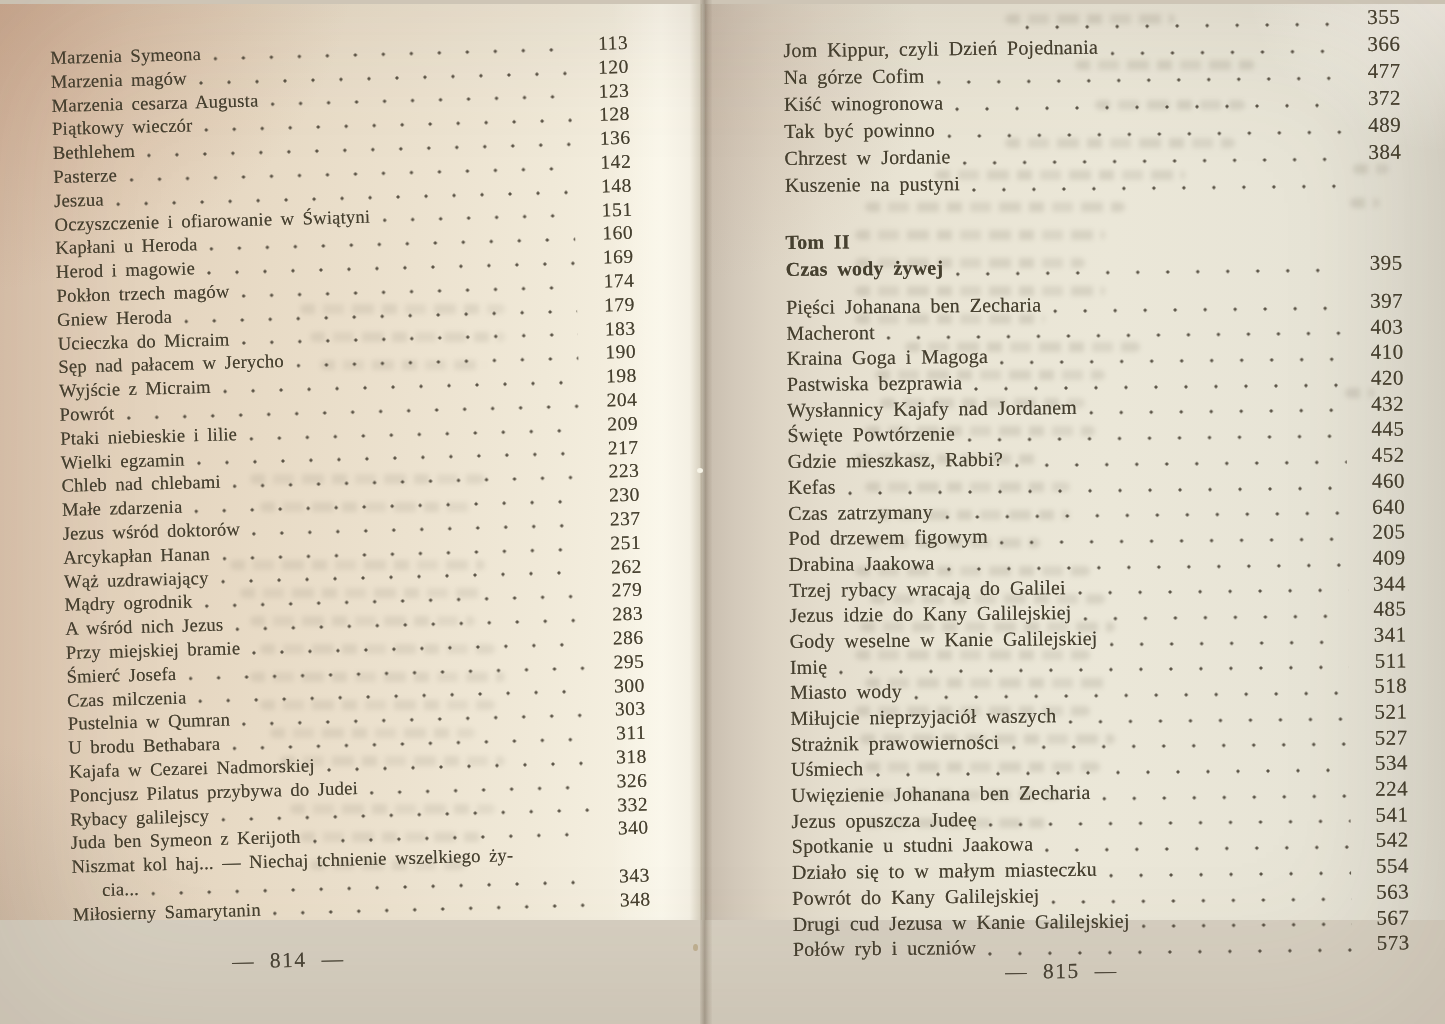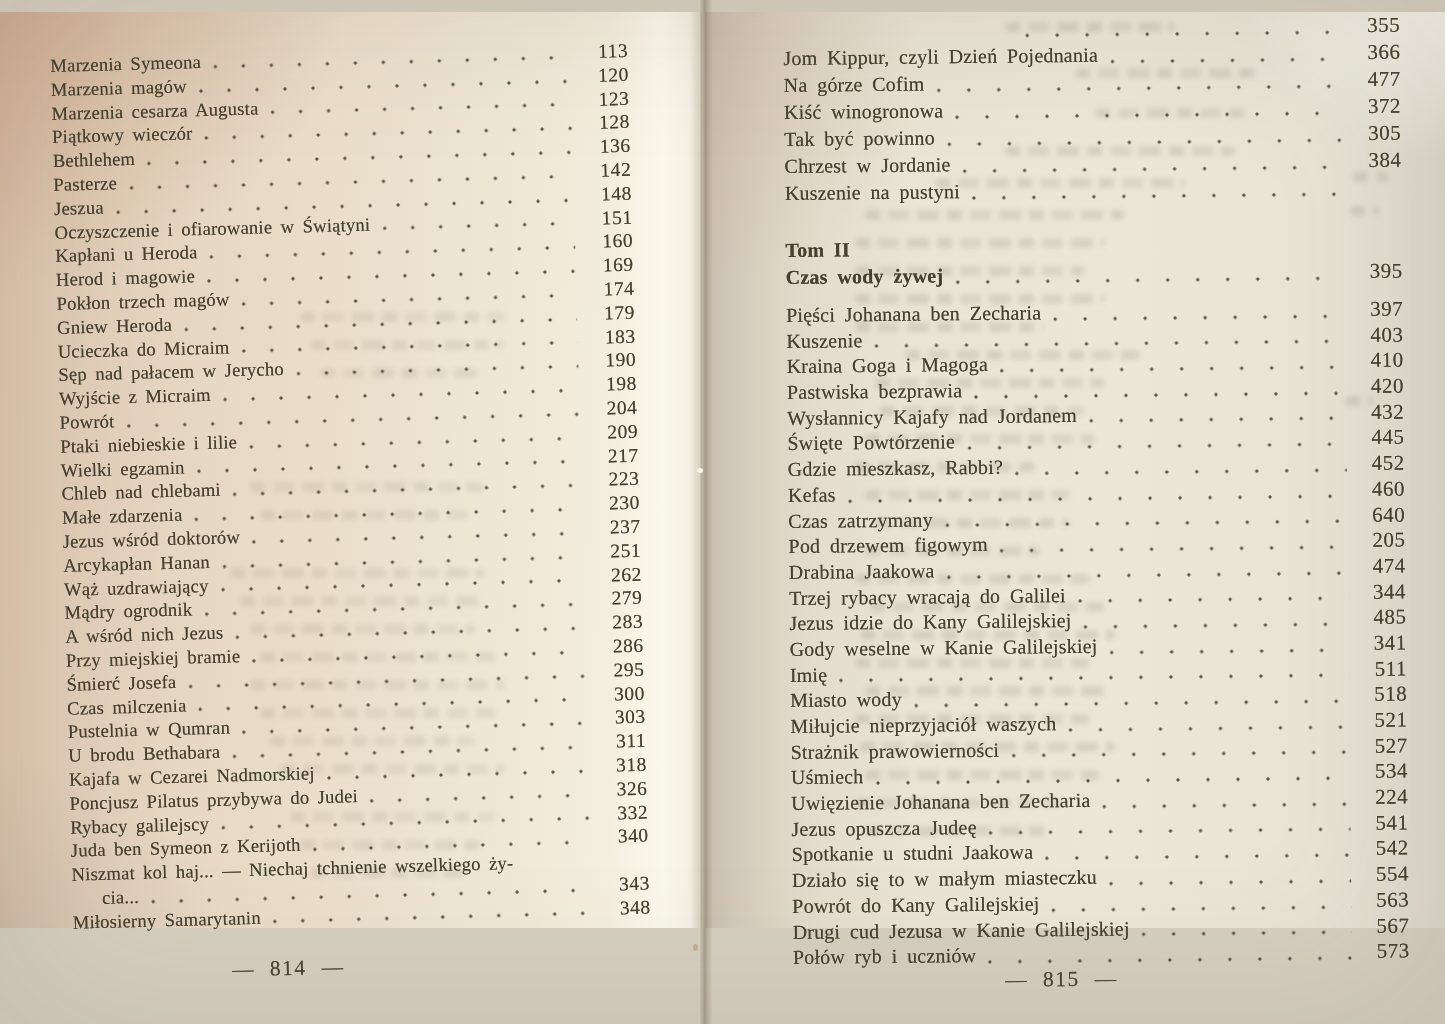--- a/index.html
+++ b/index.html
@@ -5,21 +5,21 @@
   html,body{margin:0;padding:0;}
   body{
     width:1445px;height:1024px;overflow:hidden;position:relative;
     background:#d6cfc0;
     font-family:"Liberation Serif","DejaVu Serif",serif;
     -webkit-font-smoothing:antialiased;
   }
   .photo{position:absolute;inset:0;}
 
   
-  .page{position:absolute;top:12px;height:916px;}
+  .page{position:absolute;top:4px;height:916px;}
   .page-left{
     left:0;width:702px;
     background:
       radial-gradient(ellipse 640px 540px at -6% -5%, rgba(184,134,104,.45), rgba(184,134,104,0) 62%),
       radial-gradient(ellipse 520px 430px at -10% 108%, rgba(146,138,122,.28), rgba(146,138,122,0) 60%),
       linear-gradient(92deg,#dcc3ac 0%,#e3d2bc 18%,#e8dbc6 38%,#ece2cf 58%,#f0e9d8 76%,#f5f0e1 90%,#f3efe1 100%);
   }
   .page-left::after{ 
     content:"";position:absolute;right:0;top:0;width:90px;height:100%;
     background:linear-gradient(90deg, rgba(255,253,243,0) 0%, rgba(255,253,243,.55) 55%, rgba(244,240,228,.9) 86%, #d8d1c0 98%, #c9c1ae 100%);
@@ -356,21 +356,21 @@
             <span class="n">477</span>
           </div>
           <div class="row">
             <span class="t">Kiść winogronowa</span>
             <span class="dots"></span>
             <span class="n">372</span>
           </div>
           <div class="row">
             <span class="t">Tak być powinno</span>
             <span class="dots"></span>
-            <span class="n">305</span>
+            <span class="n">489</span>
           </div>
           <div class="row">
             <span class="t">Chrzest w Jordanie</span>
             <span class="dots"></span>
             <span class="n">384</span>
           </div>
           <div class="row">
             <span class="t">Kuszenie na pustyni</span>
             <span class="dots"></span>
             <span class="n"></span>
@@ -384,21 +384,21 @@
           <span class="n">395</span>
         </div>
       </div>
       <div class="toc toc-rmain" id="right-list">
           <div class="row">
             <span class="t">Pięści Johanana ben Zecharia</span>
             <span class="dots"></span>
             <span class="n">397</span>
           </div>
           <div class="row">
-            <span class="t">Kuszenie</span>
+            <span class="t">Macheront</span>
             <span class="dots"></span>
             <span class="n">403</span>
           </div>
           <div class="row">
             <span class="t">Kraina Goga i Magoga</span>
             <span class="dots"></span>
             <span class="n">410</span>
           </div>
           <div class="row">
             <span class="t">Pastwiska bezprawia</span>
@@ -431,21 +431,21 @@
             <span class="n">640</span>
           </div>
           <div class="row">
             <span class="t">Pod drzewem figowym</span>
             <span class="dots"></span>
             <span class="n">205</span>
           </div>
           <div class="row">
             <span class="t">Drabina Jaakowa</span>
             <span class="dots"></span>
-            <span class="n">474</span>
+            <span class="n">409</span>
           </div>
           <div class="row">
             <span class="t">Trzej rybacy wracają do Galilei</span>
             <span class="dots"></span>
             <span class="n">344</span>
           </div>
           <div class="row">
             <span class="t">Jezus idzie do Kany Galilejskiej</span>
             <span class="dots"></span>
             <span class="n">485</span>

